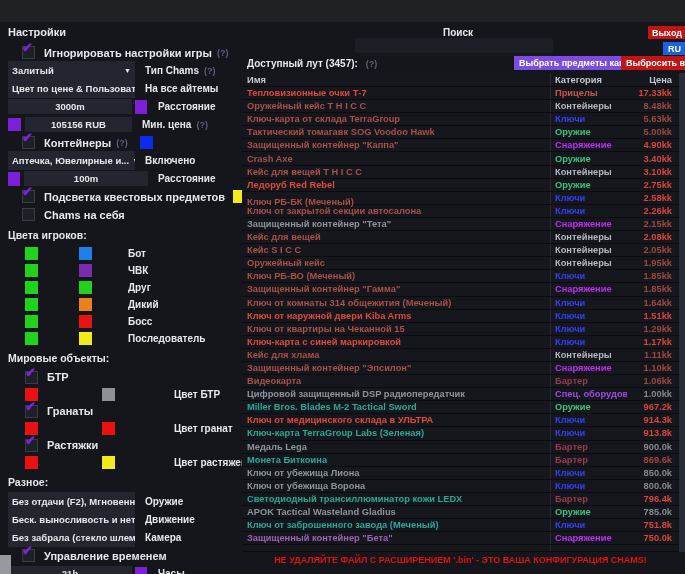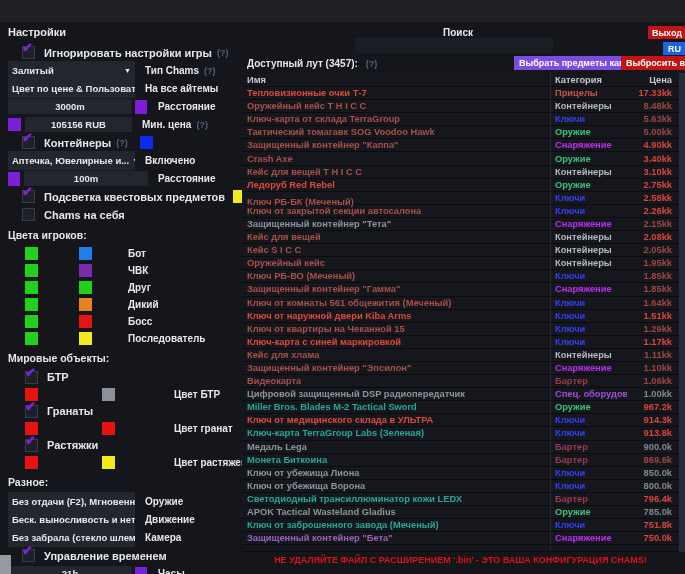--- a/index.html
+++ b/index.html
@@ -352,21 +352,21 @@
         <div class="c-name" style="color: rgb(168, 80, 73);">Ключ РБ-ВО (Меченый)</div>
         <div class="c-cat" style="color: rgb(51, 64, 240);">Ключи</div>
         <div class="c-price" style="color: rgb(156, 71, 63);">1.85kk</div>
       </div>
       <div class="trow">
         <div class="c-name" style="color: rgb(168, 80, 73);">Защищенный контейнер "Гамма"</div>
         <div class="c-cat" style="color: rgb(187, 47, 240);">Снаряжение</div>
         <div class="c-price" style="color: rgb(156, 71, 63);">1.85kk</div>
       </div>
       <div class="trow">
-        <div class="c-name" style="color: rgb(168, 80, 73);">Ключ от комнаты 561 общежития (Меченый)</div>
+        <div class="c-name" style="color: rgb(168, 80, 73);">Ключ от комнаты 314 общежития (Меченый)</div>
         <div class="c-cat" style="color: rgb(51, 64, 240);">Ключи</div>
         <div class="c-price" style="color: rgb(156, 71, 63);">1.64kk</div>
       </div>
       <div class="trow">
         <div class="c-name" style="color: rgb(222, 74, 60);">Ключ от наружной двери Kiba Arms</div>
         <div class="c-cat" style="color: rgb(51, 64, 240);">Ключи</div>
         <div class="c-price" style="color: rgb(216, 69, 58);">1.51kk</div>
       </div>
       <div class="trow">
         <div class="c-name" style="color: rgb(168, 80, 73);">Ключ от квартиры на Чеканной 15</div>

